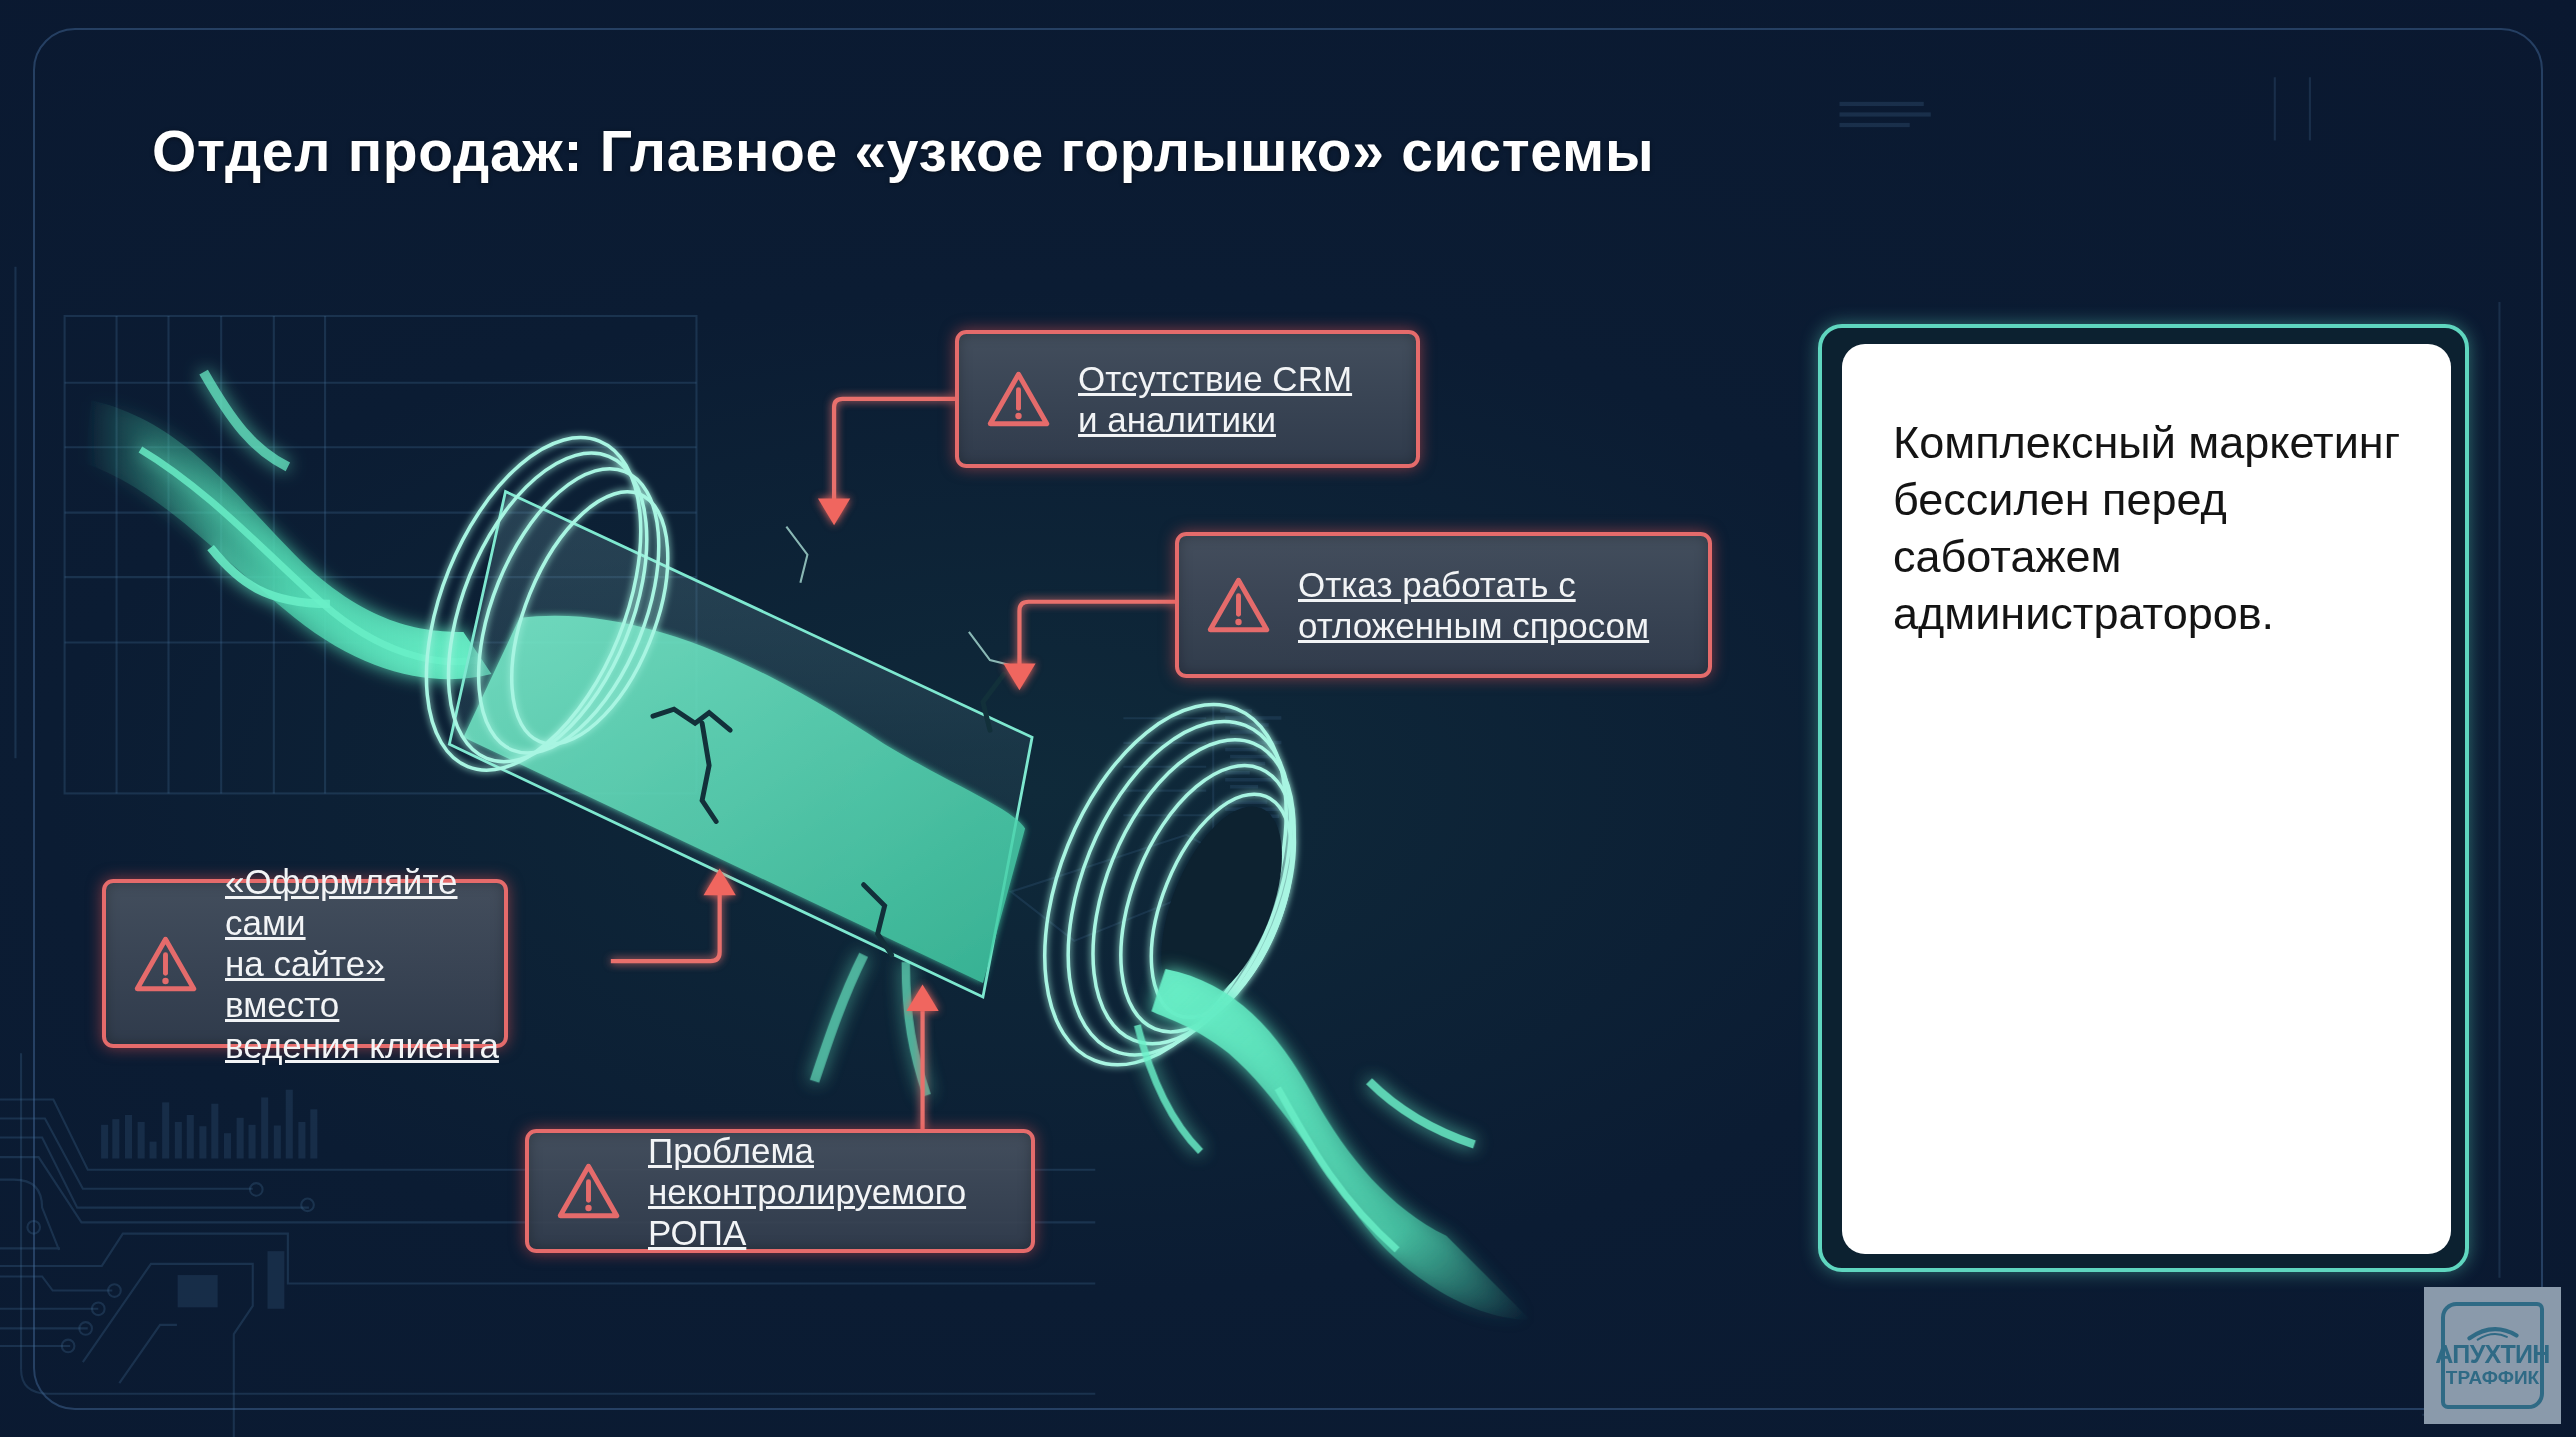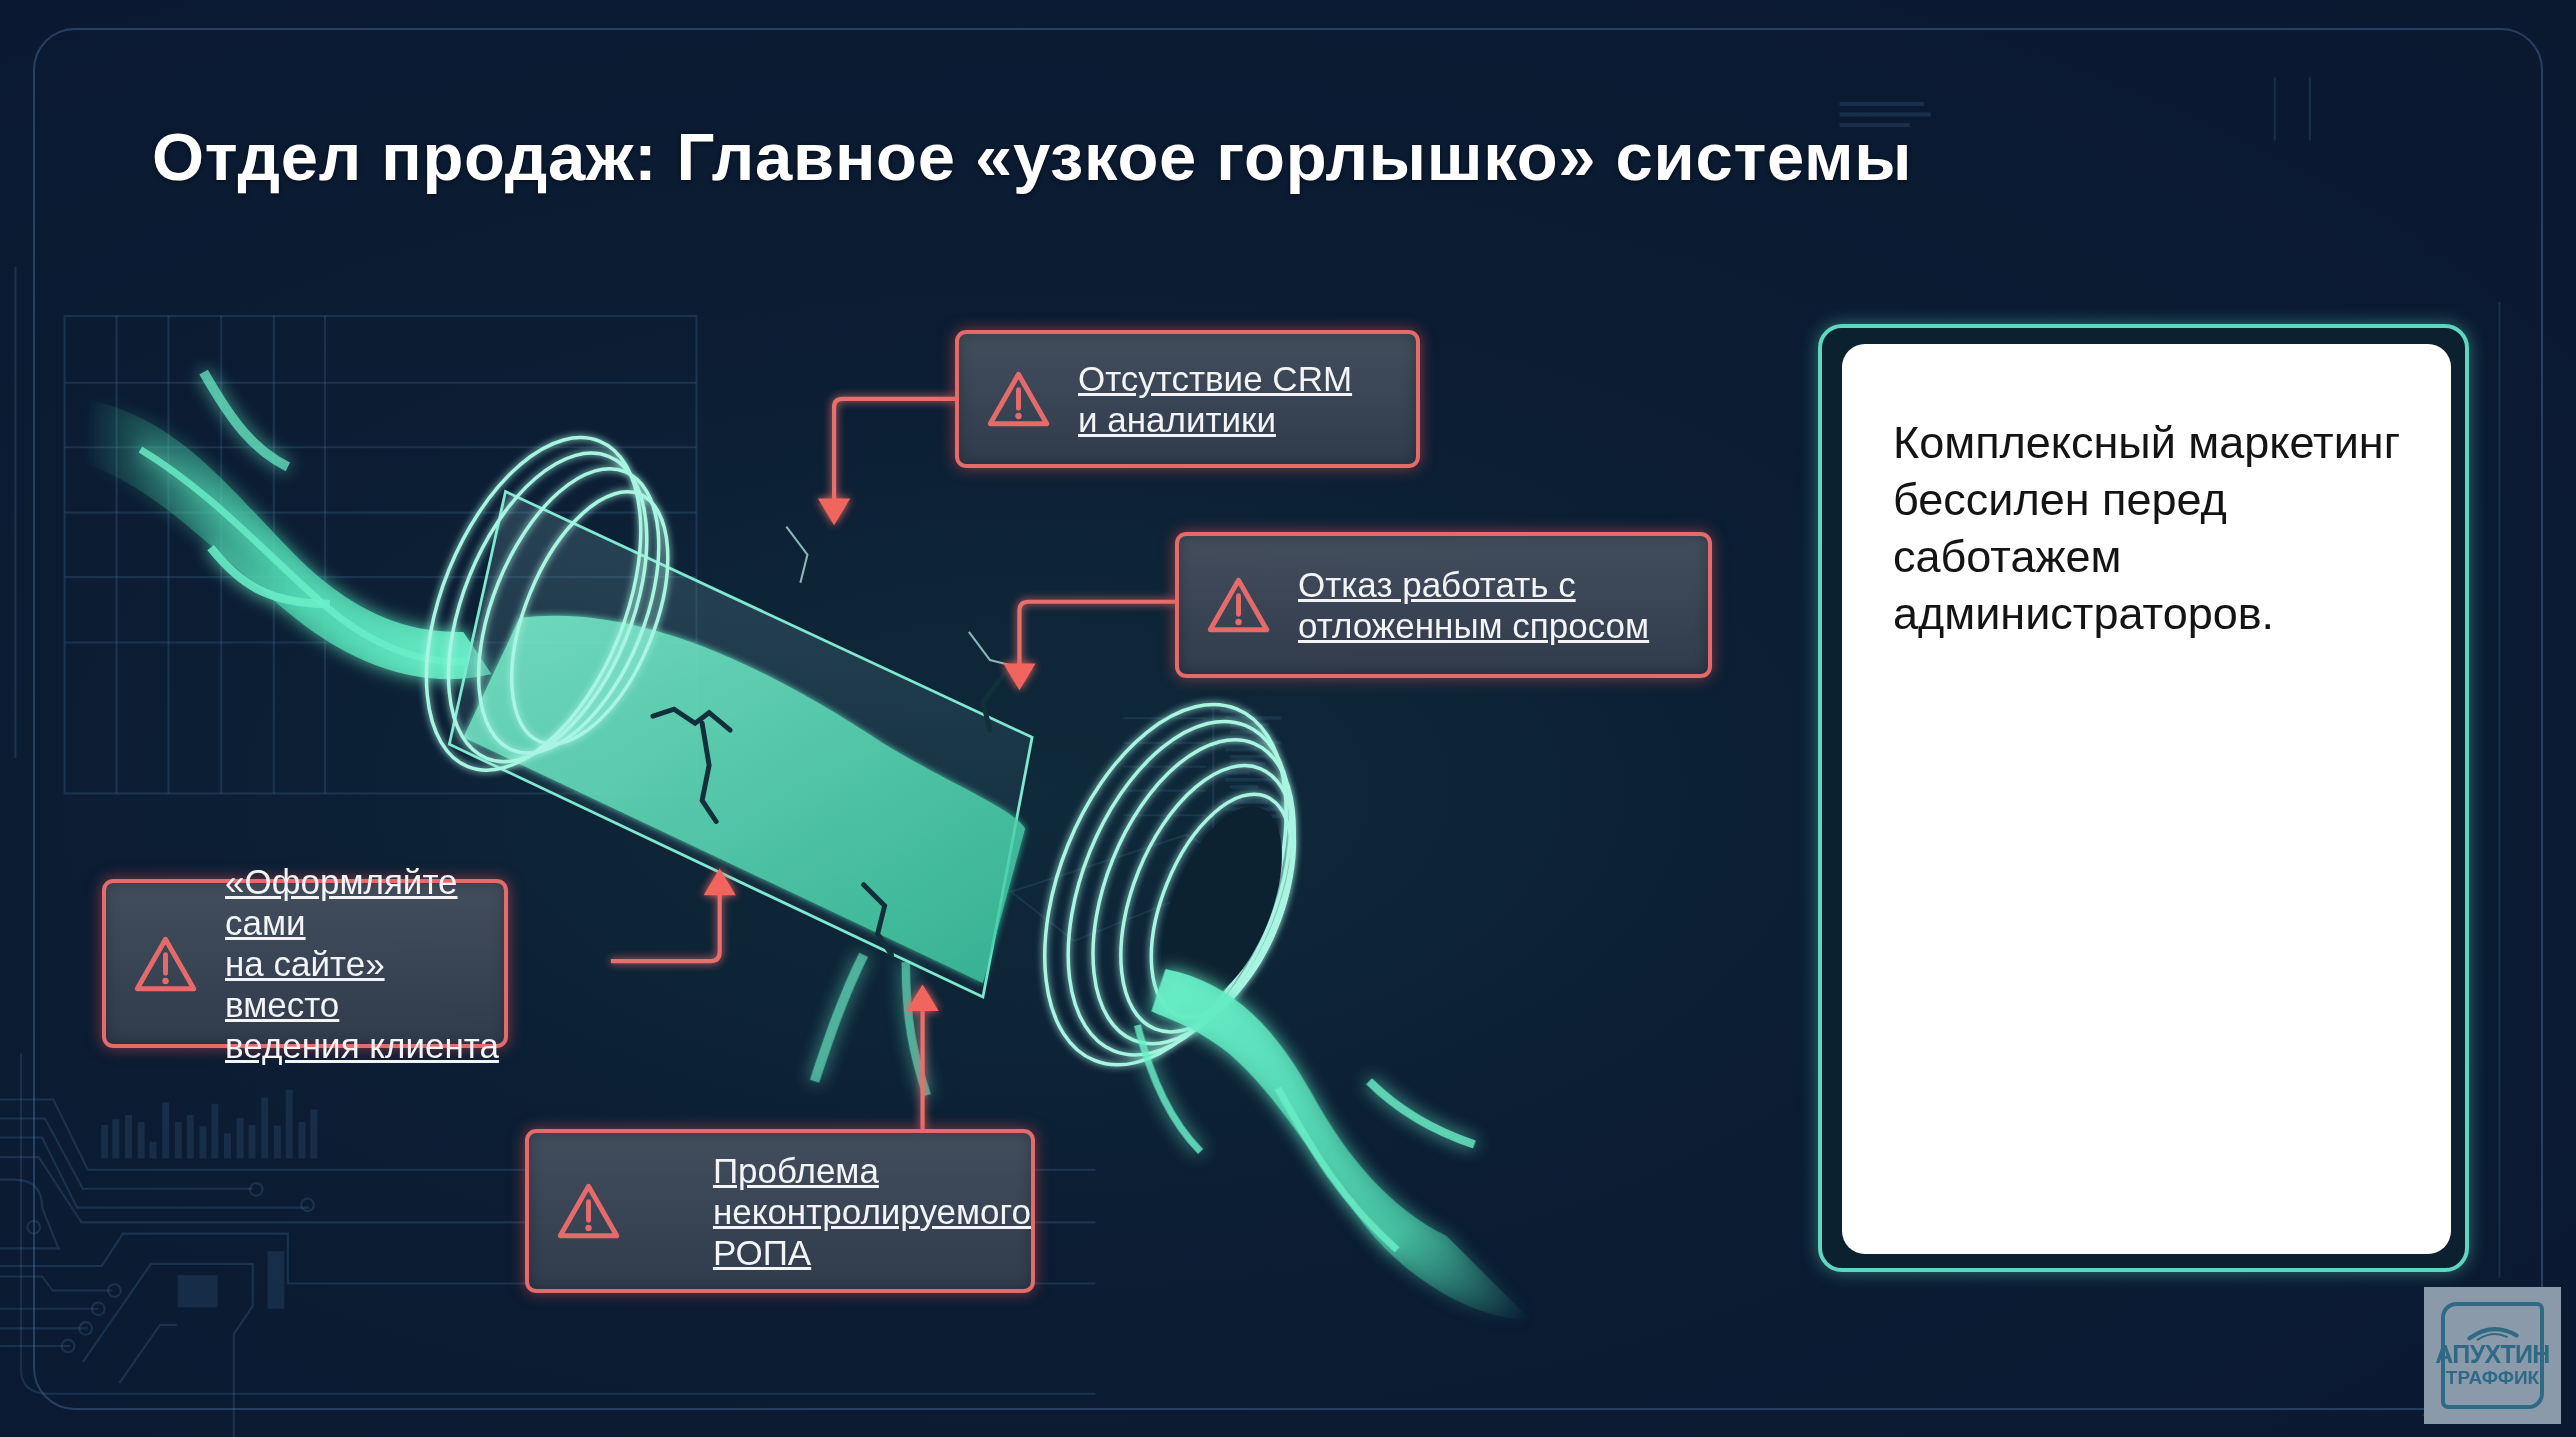--- a/index.html
+++ b/index.html
@@ -9,21 +9,21 @@
     font-family: "Liberation Sans", "DejaVu Sans", sans-serif;
   }
   .frame {
     position:absolute; left:33px; top:28px; width:2510px; height:1382px;
     border:2.1px solid rgba(70,110,160,0.45); border-radius:42px; box-sizing:border-box;
     pointer-events:none;
   }
   .bg-svg, .illus-svg, .arrows-svg { position:absolute; left:0; top:0; width:2576px; height:1438px; }
   .title {
     position:absolute; left:152px; top:118px; margin:0;
-    font-size:67px; font-weight:700; color:#ffffff; letter-spacing:0.7px;
+    font-size:57px; font-weight:700; color:#ffffff; letter-spacing:0.7px;
     white-space:nowrap; text-shadow:0 1.4px 4.2px rgba(0,0,0,0.5);
   }
   .callout {
     position:absolute; box-sizing:border-box;
     border:4.2px solid #e56b6b; border-radius:11.2px;
     background: linear-gradient(180deg, rgba(72,82,96,0.92) 0%, rgba(52,62,78,0.92) 100%);
     box-shadow: 0 0 15.4px rgba(229,80,80,0.55), inset 0 0 12.6px rgba(0,0,0,0.25);
     display:flex; align-items:center;
   }
   .callout .warn {
@@ -300,21 +300,21 @@
   <svg class="warn" viewBox="0 0 92 82">
     <path d="M46 6 L86 76 H6 Z" fill="none" stroke="#e56b6b" stroke-width="7" stroke-linejoin="round"></path>
     <line x1="46" y1="28" x2="46" y2="54" stroke="#e56b6b" stroke-width="7" stroke-linecap="round"></line>
     <circle cx="46" cy="65" r="4.5" fill="#e56b6b"></circle>
   </svg>
   <span class="text">«Оформляйте сами
 на сайте» вместо
 ведения клиента</span>
 </div>
 
-<div class="callout" style="left:525px; top:1129px; width:510px; height:164px;justify-content:space-between;">
+<div class="callout" style="left:525px; top:1129px; width:510px; height:124px;">
   <svg class="warn" viewBox="0 0 92 82">
     <path d="M46 6 L86 76 H6 Z" fill="none" stroke="#e56b6b" stroke-width="7" stroke-linejoin="round"></path>
     <line x1="46" y1="28" x2="46" y2="54" stroke="#e56b6b" stroke-width="7" stroke-linecap="round"></line>
     <circle cx="46" cy="65" r="4.5" fill="#e56b6b"></circle>
   </svg>
   <span class="text">Проблема
 неконтролируемого
 РОПА</span>
 </div>
 

